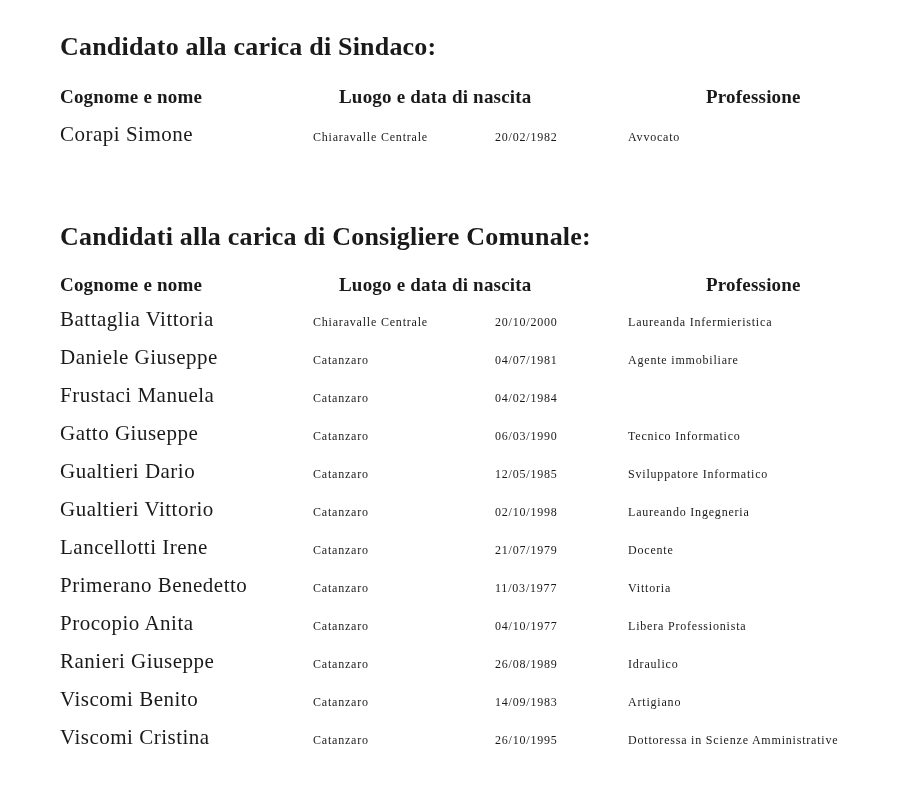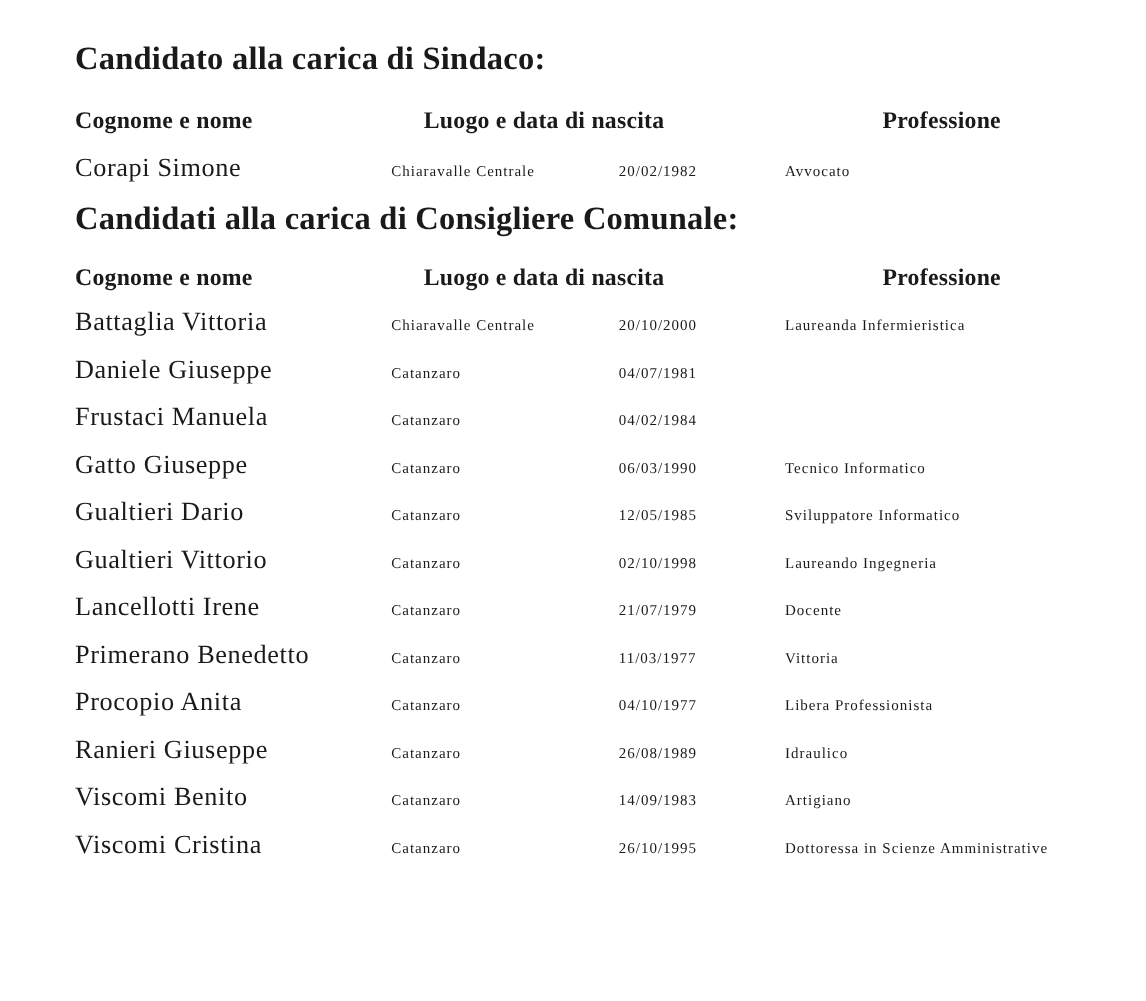--- a/index.html
+++ b/index.html
@@ -20,20 +20,21 @@
     width: 855px;
   }
   .section-title {
     font-size: 26px;
     font-weight: bold;
     letter-spacing: 0.2px;
     line-height: 30px;
     white-space: nowrap;
   }
   .section-consiglieri .section-title {
+    margin-top: 62px;
   }
   .thead, .trow {
     display: grid;
     grid-template-columns: 253px 182px 133px 262px;
     align-items: baseline;
   }
   .thead {
     margin-top: 24px;
     height: 36px;
     font-weight: bold;
@@ -101,20 +102,21 @@
     <div class="trow">
       <div class="name-cell">Battaglia Vittoria</div>
       <div class="small-cell place-cell">Chiaravalle Centrale</div>
       <div class="small-cell date-cell">20/10/2000</div>
       <div class="small-cell prof-cell">Laureanda Infermieristica</div>
     </div>
     <div class="trow">
       <div class="name-cell">Daniele Giuseppe</div>
       <div class="small-cell place-cell">Catanzaro</div>
       <div class="small-cell date-cell">04/07/1981</div>
+      <div class="small-cell prof-cell">Agente immobiliare</div>
     </div>
     <div class="trow">
       <div class="name-cell">Frustaci Manuela</div>
       <div class="small-cell place-cell">Catanzaro</div>
       <div class="small-cell date-cell">04/02/1984</div>
     </div>
     <div class="trow">
       <div class="name-cell">Gatto Giuseppe</div>
       <div class="small-cell place-cell">Catanzaro</div>
       <div class="small-cell date-cell">06/03/1990</div>

